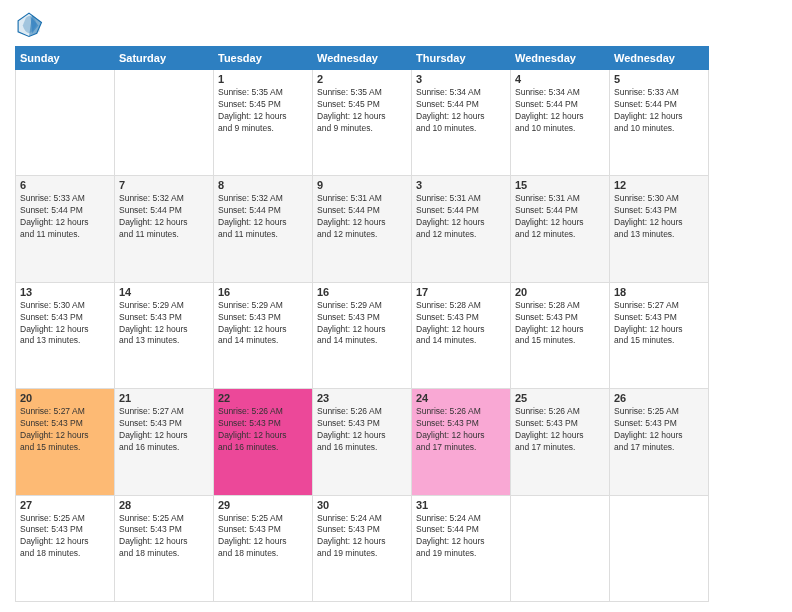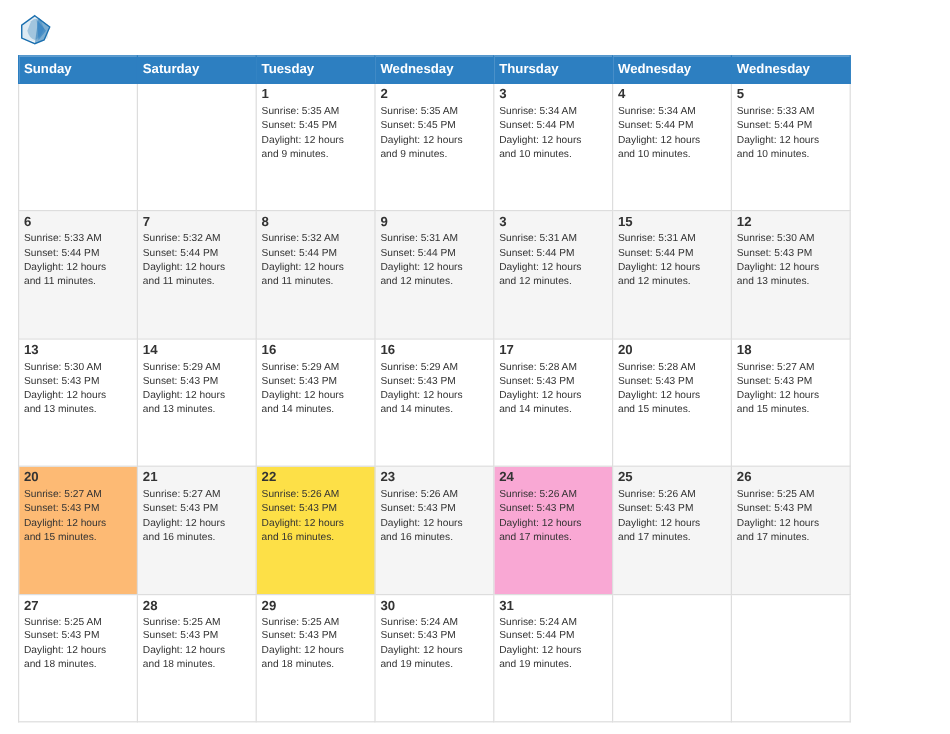--- a/index.html
+++ b/index.html
@@ -283,21 +283,21 @@
 Daylight: 12 hours
 and 15 minutes.</div>
           </td>
           <td style="background: rgb(245, 245, 245);">
             <span class="day-num">21</span>
             <div class="day-info" style="white-space: pre-line;">Sunrise: 5:27 AM
 Sunset: 5:43 PM
 Daylight: 12 hours
 and 16 minutes.</div>
           </td>
-          <td style="background: #fde047;">
+          <td style="background: #ec4899;">
             <span class="day-num">22</span>
             <div class="day-info" style="white-space: pre-line;">Sunrise: 5:26 AM
 Sunset: 5:43 PM
 Daylight: 12 hours
 and 16 minutes.</div>
           </td>
           <td style="background: rgb(245, 245, 245);">
             <span class="day-num">23</span>
             <div class="day-info" style="white-space: pre-line;">Sunrise: 5:26 AM
 Sunset: 5:43 PM

